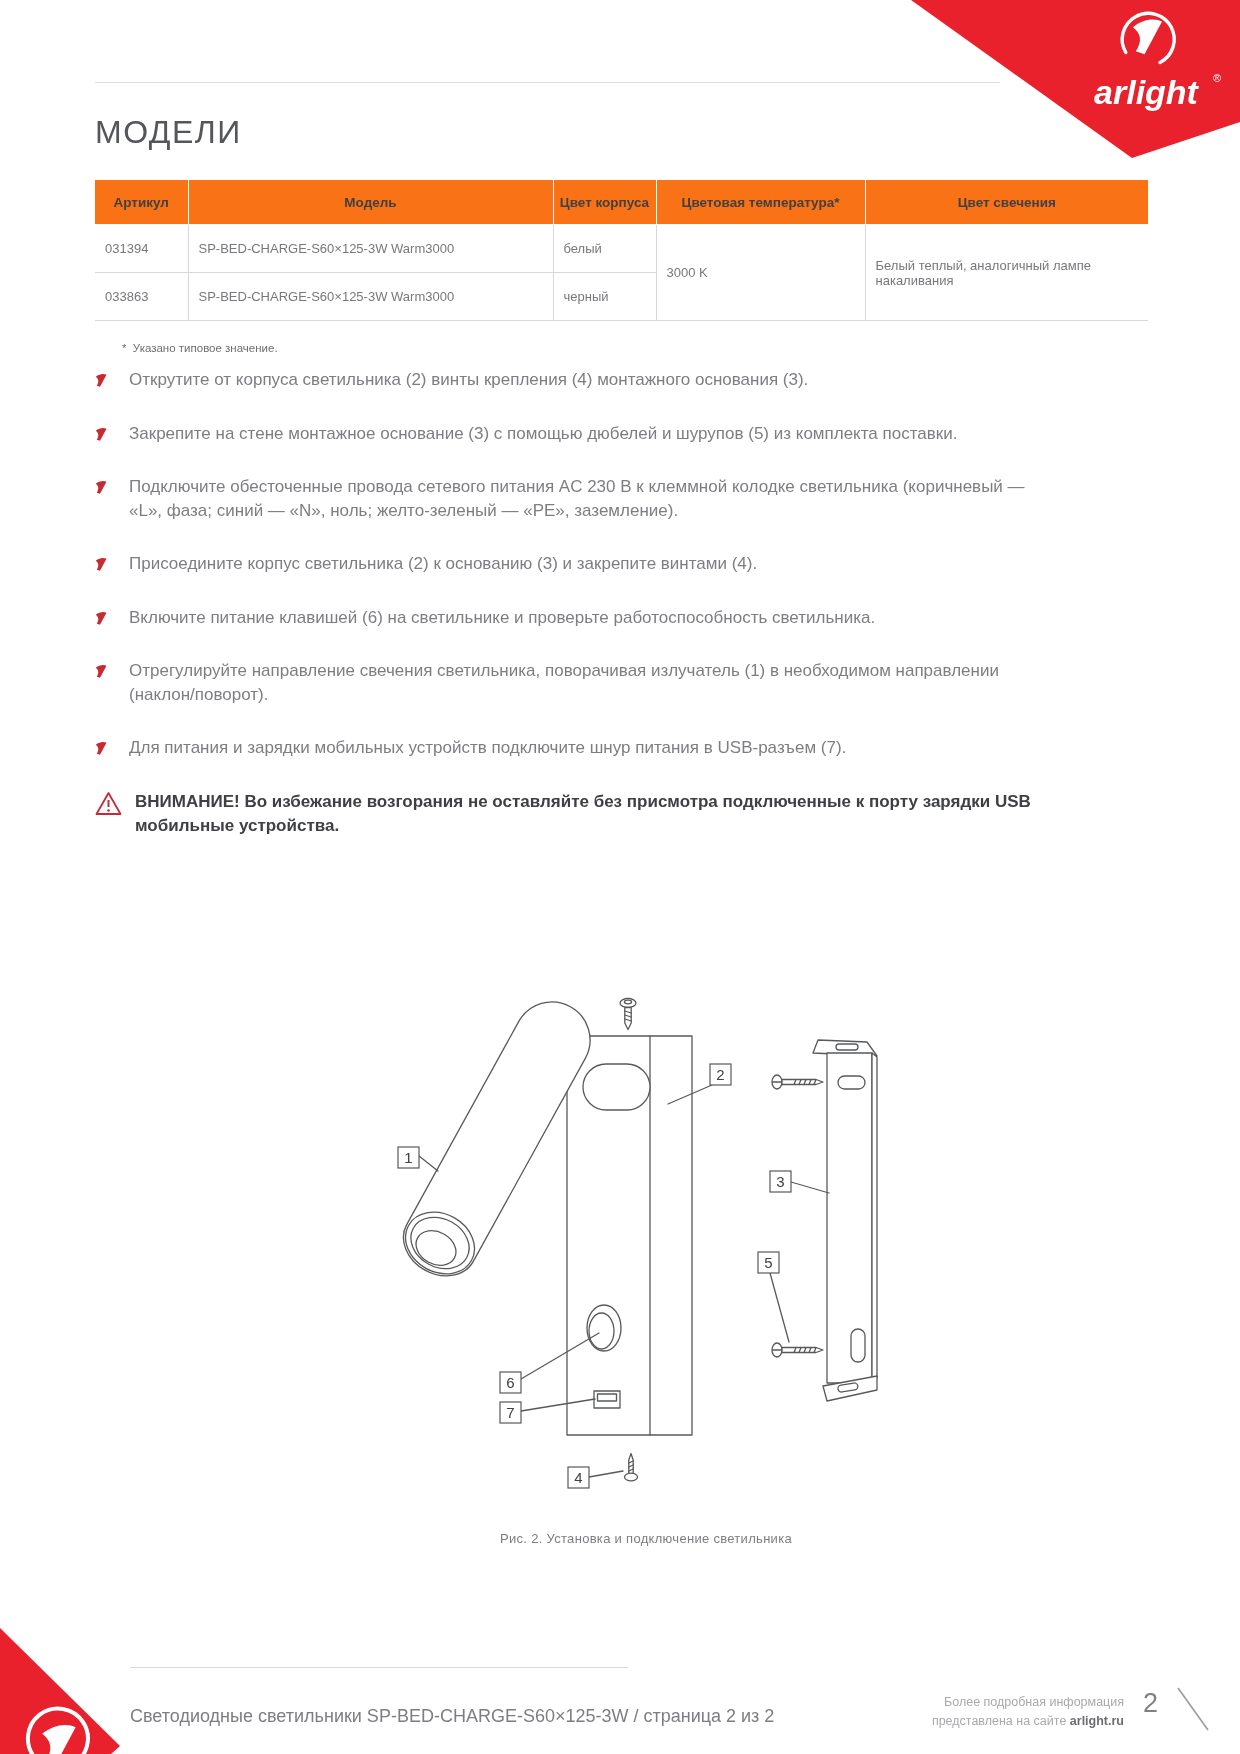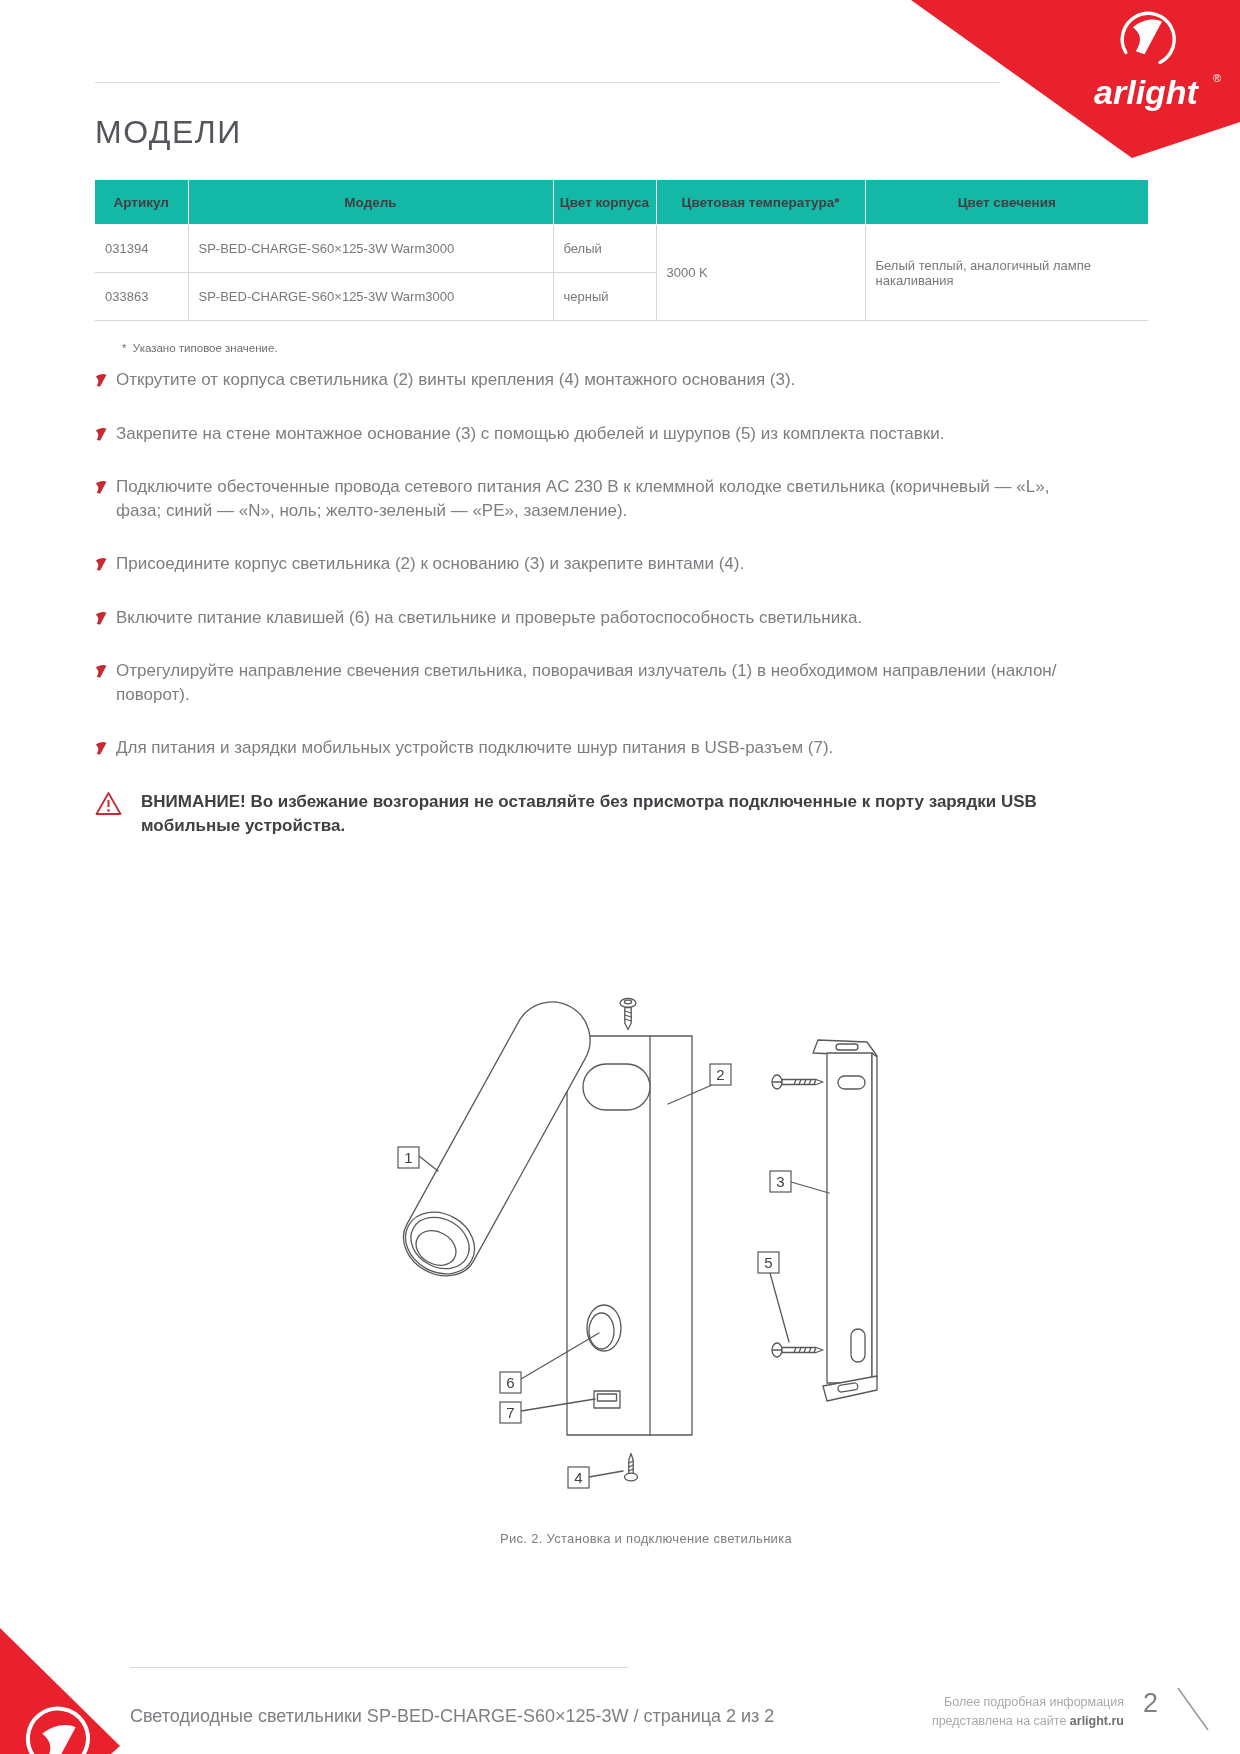--- a/index.html
+++ b/index.html
@@ -11,38 +11,38 @@
   .corner-svg{position:absolute;pointer-events:none;}
   #hdr-diamond{top:0;right:0;width:360px;height:170px;}
   #ftr-diamond{left:0;bottom:0;width:140px;height:130px;}
 
   
   .content{position:absolute;left:95px;top:112px;width:1053px;}
   h1{font-size:32px;font-weight:400;color:#55565b;letter-spacing:1.5px;margin:0;line-height:40px;}
   h1.models{margin-bottom:0;}
 
   table.models{border-collapse:collapse;width:1053px;margin-top:27px;table-layout:fixed;}
-  table.models th{background:#14b8a6;color:#414042;font-size:13.5px;font-weight:700;
+  table.models th{background:#f97316;color:#414042;font-size:13.5px;font-weight:700;
       height:44px;border:1px solid #ffffff;padding:0 6px;}
   table.models td{color:#77787c;font-size:13px;text-align:left;height:47px;
       border:1px solid #d6d7d8;padding:0 10px;background:#fff;}
   table.models td,table.models th{vertical-align:middle;}
   table.models tr td:first-child, table.models tr th:first-child{border-left:none;}
   table.models tr td:last-child, table.models tr th:last-child{border-right:none;}
   .col-art{width:93px}.col-model{width:365px}.col-body{width:103px}.col-temp{width:209px}.col-glow{width:283px}
 
   .footnote{margin-top:21px;padding-left:27px;font-size:11.5px;color:#6d6e71;white-space:pre;}
 
   h1.install{margin-top:37px;}
 
   ul.steps{list-style:none;margin:14px 0 0 0;padding:0;width:965px;}
-  ul.steps li{display:flex;gap:9px;margin-bottom:30px;font-size:17px;line-height:23.5px;color:#7d7e82;}
+  ul.steps li{display:flex;gap:22px;margin-bottom:30px;font-size:17px;line-height:23.5px;color:#7d7e82;}
   .step-arrow{flex:0 0 12px;margin-top:5px;}
 
-  .warning{display:flex;gap:19px;margin-top:22px;width:960px;}
+  .warning{display:flex;gap:13px;margin-top:22px;width:960px;}
   .warning .wtext{font-size:17px;line-height:24px;font-weight:700;color:#3f4043;}
   .warn-ic{flex:0 0 27px;margin-top:1px;}
 
   
   #diagram{position:absolute;left:340px;top:990px;width:570px;height:505px;}
   .ln{fill:none;stroke:#58595b;stroke-width:1.3;stroke-linejoin:round;stroke-linecap:round;}
   .lnw{fill:#ffffff;stroke:#58595b;stroke-width:1.3;stroke-linejoin:round;stroke-linecap:round;}
   .dlabel-box{fill:#ffffff;stroke:#58595b;stroke-width:1.2;}
   .dlabel-txt{font-family:"Liberation Sans",sans-serif;font-size:15px;fill:#414042;text-anchor:middle;}
   .caption{position:absolute;left:346px;top:1531px;width:600px;text-align:center;

